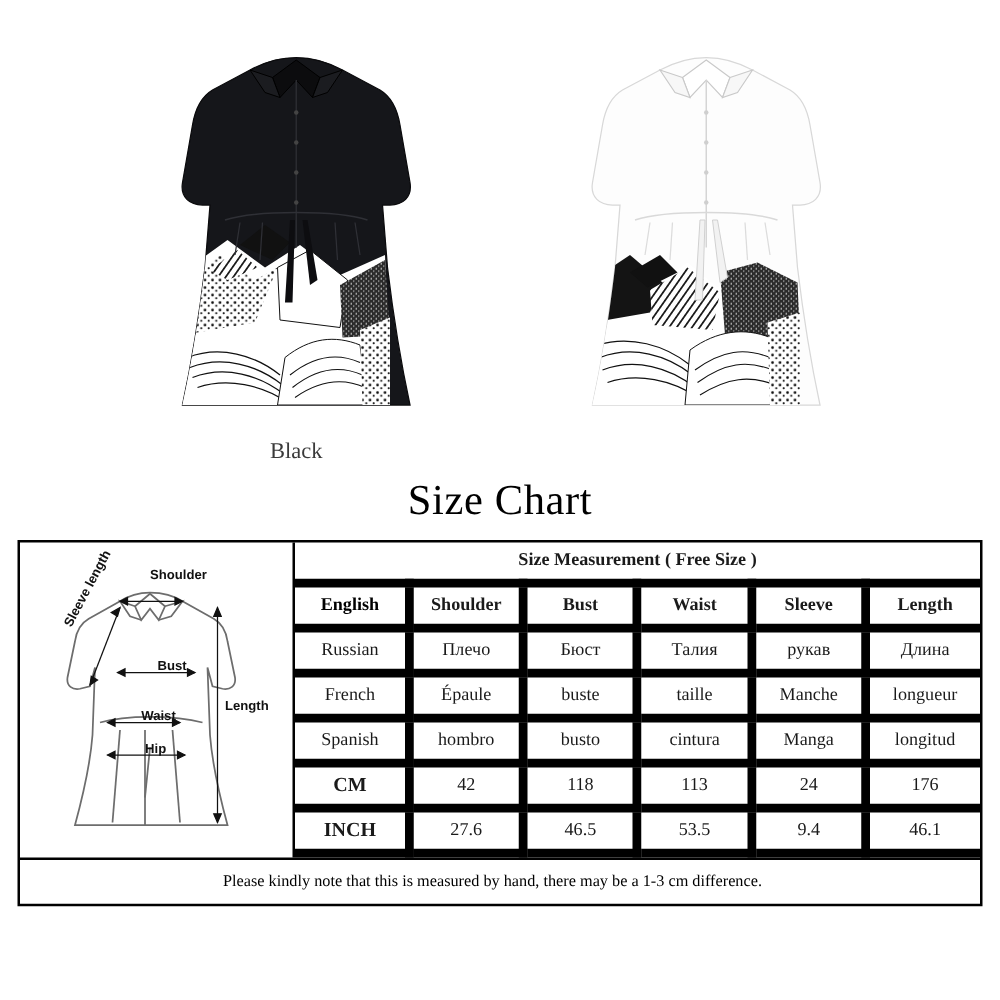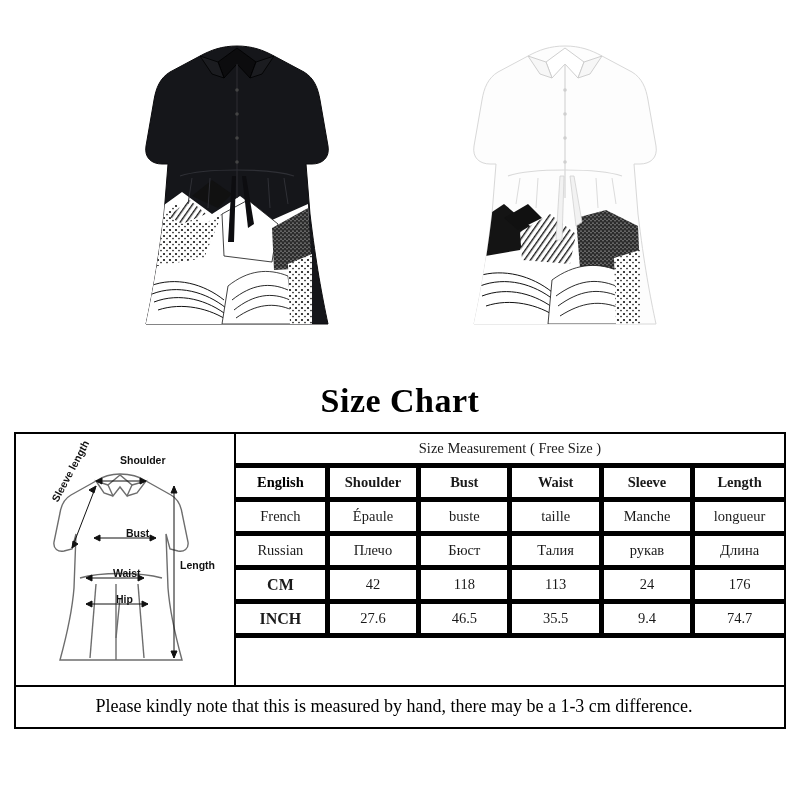--- a/index.html
+++ b/index.html
@@ -51,21 +51,21 @@
   .caption.right { left: 400px; }
 
   
   .size-chart-title {
     position: absolute;
     top: 382px;
     left: 0;
     width: 800px;
     text-align: center;
     font-family: "Liberation Serif", serif;
-    font-weight: bold;
+    font-weight: normal;
     font-size: 34px;
     letter-spacing: 0.5px;
     color: #000000;
   }
 
   
   .chart-block {
     position: absolute;
     top: 432px;
     left: 14px;
@@ -89,42 +89,42 @@
     flex: 1;
     box-sizing: border-box;
   }
   table.size-table {
     width: 100%;
     border-collapse: collapse;
     table-layout: fixed;
   }
   table.size-table th,
   table.size-table td {
-    border: 5px solid #000000;
+    border: 7px solid #000000;
     text-align: center;
     font-family: "Liberation Serif", serif;
     font-size: 14.5px;
     height: 29px;
     padding: 0 2px;
     color: #1a1a1a;
   }
   table.size-table tr.head-row td {
     border-top: none;
   }
   table.size-table td.first-col,
   table.size-table th.first-col {
     border-left: none;
   }
   table.size-table td.last-col,
   table.size-table th.last-col {
     border-right: none;
   }
   .measure-head {
     font-size: 18px;
-    font-weight: normal;
+    font-weight: bold;
     height: 34px;
     color: #000;
     margin-top: 16px;
   }
   .col-head {
     font-weight: bold;
     font-size: 17px;
     color: #e8112d;
   }
   .col-head.english {
@@ -135,21 +135,21 @@
   }
   .row-label.bold {
     font-weight: bold;
     font-size: 16px;
     margin-left: 35px;
   }
   .note {
     border-top: 2px solid #000000;
     text-align: center;
     font-family: "Liberation Serif", serif;
-    font-size: 18px;
+    font-size: 13px;
     padding: 9px 16px 10px 4px;
     color: #000000;
   }
 
   
   .dlabel {
     position: absolute;
     font-family: "Liberation Sans", sans-serif;
     font-size: 10.5px;
     font-weight: bold;
@@ -322,20 +322,21 @@
               <path d="M138 160 L136 190"></path>
             <path d="M196 160 L198 190"></path>
               <path d="M212 160 L216 186"></path>
           </g>
           <path d="M160 158 L156 222 L162 222 L164 158 Z" fill="#f2f2f2" stroke="#d0d0d0" stroke-width="0.8"></path>
           <path d="M170 158 L176 208 L182 204 L174 158 Z" fill="#f2f2f2" stroke="#d0d0d0" stroke-width="0.8"></path>
         </g>
       </svg>
     </div>
 
+    <div class="caption left">Black</div>
   </div>
 
   <div class="size-chart-title">Size Chart</div>
 
   <div class="chart-block">
     <div class="chart-body">
 
       <div class="diagram-cell">
         <svg width="218" height="243" viewBox="0 0 218 243" xmlns="http://www.w3.org/2000/svg">
           <g fill="none" stroke="#6d6d6d" stroke-width="1.4">
@@ -404,55 +405,63 @@
           <tr>
             <th class="col-head english first-col">English</th>
             <th class="col-head">Shoulder</th>
             <th class="col-head">Bust</th>
             <th class="col-head">Waist</th>
             <th class="col-head">Sleeve</th>
             <th class="col-head last-col">Length</th>
           </tr>
 
           <tr>
+            <td class="row-label first-col">Russian</td>
+            <td class="val">Плечо</td>
+            <td class="val">Бюст</td>
+            <td class="val">Талия</td>
+            <td class="val">рукав</td>
+            <td class="val last-col">Длина</td>
+          </tr>
+
+          <tr>
             <td class="row-label first-col">French</td>
             <td class="val">Épaule</td>
             <td class="val">buste</td>
             <td class="val">taille</td>
             <td class="val">Manche</td>
             <td class="val last-col">longueur</td>
           </tr>
 
           <tr>
-            <td class="row-label first-col">Russian</td>
-            <td class="val">Плечо</td>
-            <td class="val">Бюст</td>
-            <td class="val">Талия</td>
-            <td class="val">рукав</td>
-            <td class="val last-col">Длина</td>
-          </tr>
-
+            <td class="row-label first-col">Spanish</td>
+            <td class="val">hombro</td>
+            <td class="val">busto</td>
+            <td class="val">cintura</td>
+            <td class="val">Manga</td>
+            <td class="val last-col">longitud</td>
+          </tr>
 
 
           <tr>
             <td class="row-label bold first-col">CM</td>
             <td class="val">42</td>
             <td class="val">118</td>
             <td class="val">113</td>
             <td class="val">24</td>
             <td class="val last-col">176</td>
           </tr>
 
           <tr>
             <td class="row-label bold first-col">INCH</td>
             <td class="val">27.6</td>
             <td class="val">46.5</td>
-            <td class="val">35.5</td>
+            <td class="val">53.5</td>
             <td class="val">9.4</td>
-            <td class="val last-col">74.7</td>
+            <td class="val last-col">46.1</td>
           </tr>
         </tbody>
           </table>
       </div>
     </div>
 
     <div class="note">Please kindly note that this is measured by hand, there may be a 1-3 cm difference.</div>
   </div>
 
 </div>

